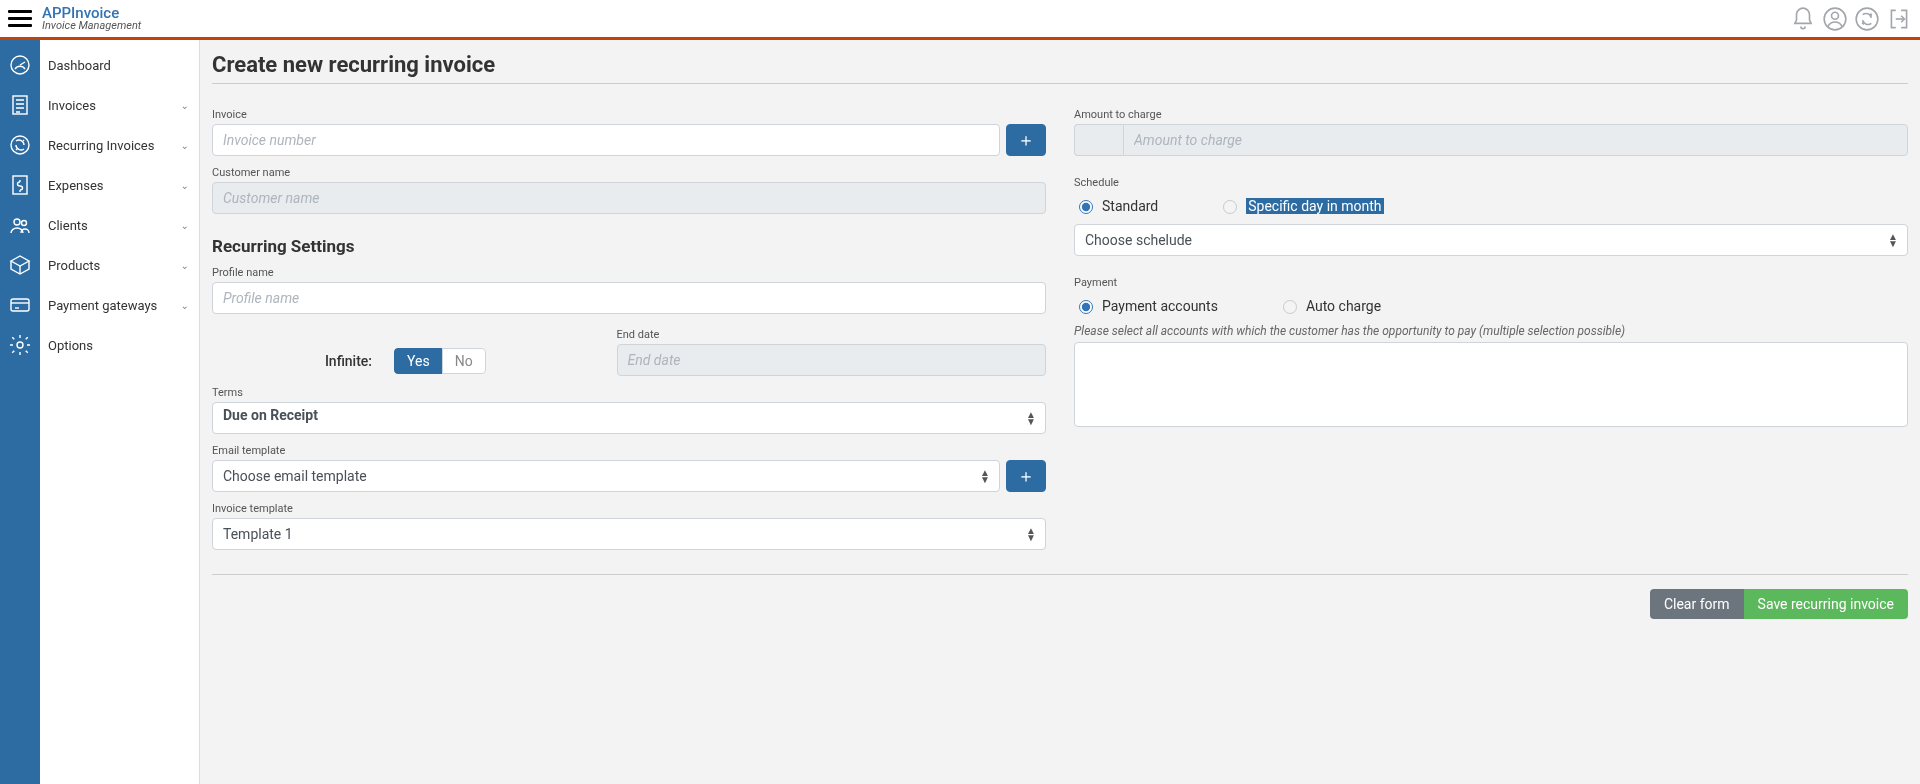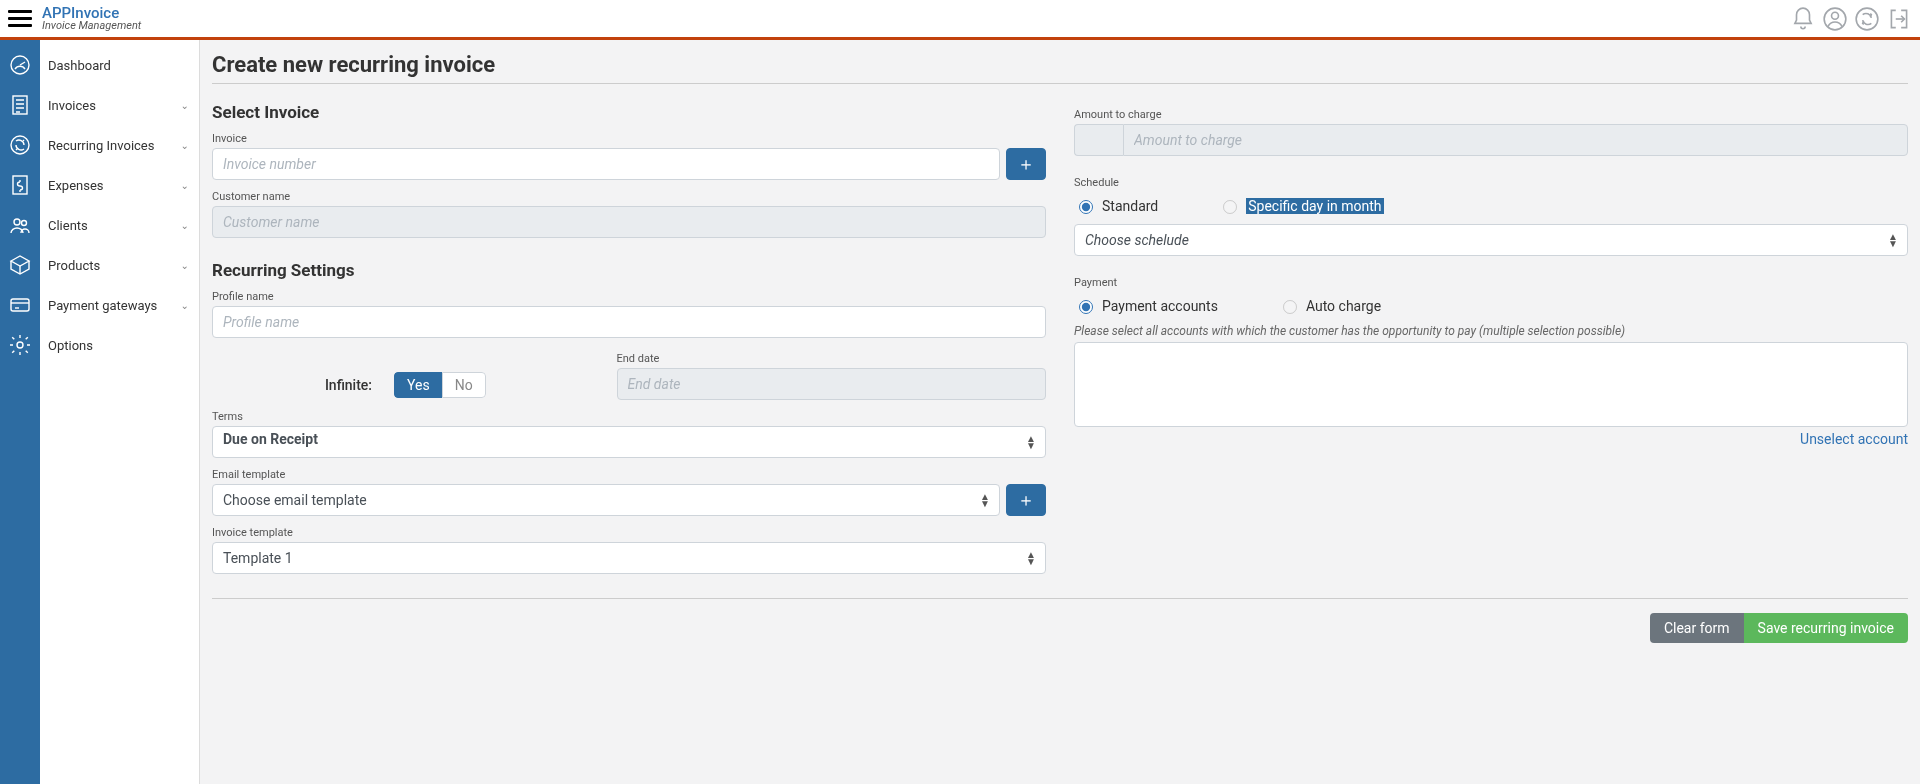--- a/index.html
+++ b/index.html
@@ -276,21 +276,20 @@
     </div>
   </div>
 
   <div class="main">
     <div class="page-title">Create new recurring invoice</div>
     <div class="hr"></div>
 
     <div class="cols">
 
       <div class="col">
-        <div class="section-title">Select Invoice</div>
 
         <label class="field-label">Invoice</label>
         <div class="with-btn">
           <input class="input" placeholder="Invoice number" style="">
           <div class="plus-btn">
             <span>＋</span>
           </div>
         </div>
 
         <label class="field-label">Customer name</label>
@@ -368,21 +367,21 @@
           <label class="radio-label">
             <input type="radio" name="sched" checked="" style="">
             <span>Standard</span>
           </label>
           <label class="radio-label">
             <input type="radio" name="sched" disabled="" style="accent-color: rgb(204, 204, 204);">
             <span class="highlight">Specific day in month</span>
           </label>
         </div>
         <div class="select-wrap" style="margin-top:10px;">
-          <div class="input select" style="display:flex;align-items:center;font-style:italic;">
+          <div class="input select" style="display:flex;align-items:center;">
             <span>Choose schelude</span>
           </div>
           <div class="select-arrows">
               <span>▲</span>
               <span>▼</span>
             </div>
         </div>
 
         <label class="field-label" style="margin-top:20px;">Payment</label>
         <div class="radio-row">
@@ -391,23 +390,20 @@
             <span>Payment accounts</span>
           </label>
           <label class="radio-label">
             <input type="radio" name="pay" disabled="" style="accent-color: rgb(204, 204, 204);">
             <span>Auto charge</span>
           </label>
         </div>
 
         <div class="hint">Please select all accounts with which the customer has the opportunity to pay (multiple selection possible)</div>
         <div class="account-select"></div>
-        <div class="unselect">
-          <a href="#">Unselect account</a>
-        </div>
       </div>
     </div>
 
     <div class="footer-actions">
       <button class="btn btn-gray">Clear form</button>
       <button class="btn btn-green">Save recurring invoice</button>
     </div>
   </div>
 </div>
 

